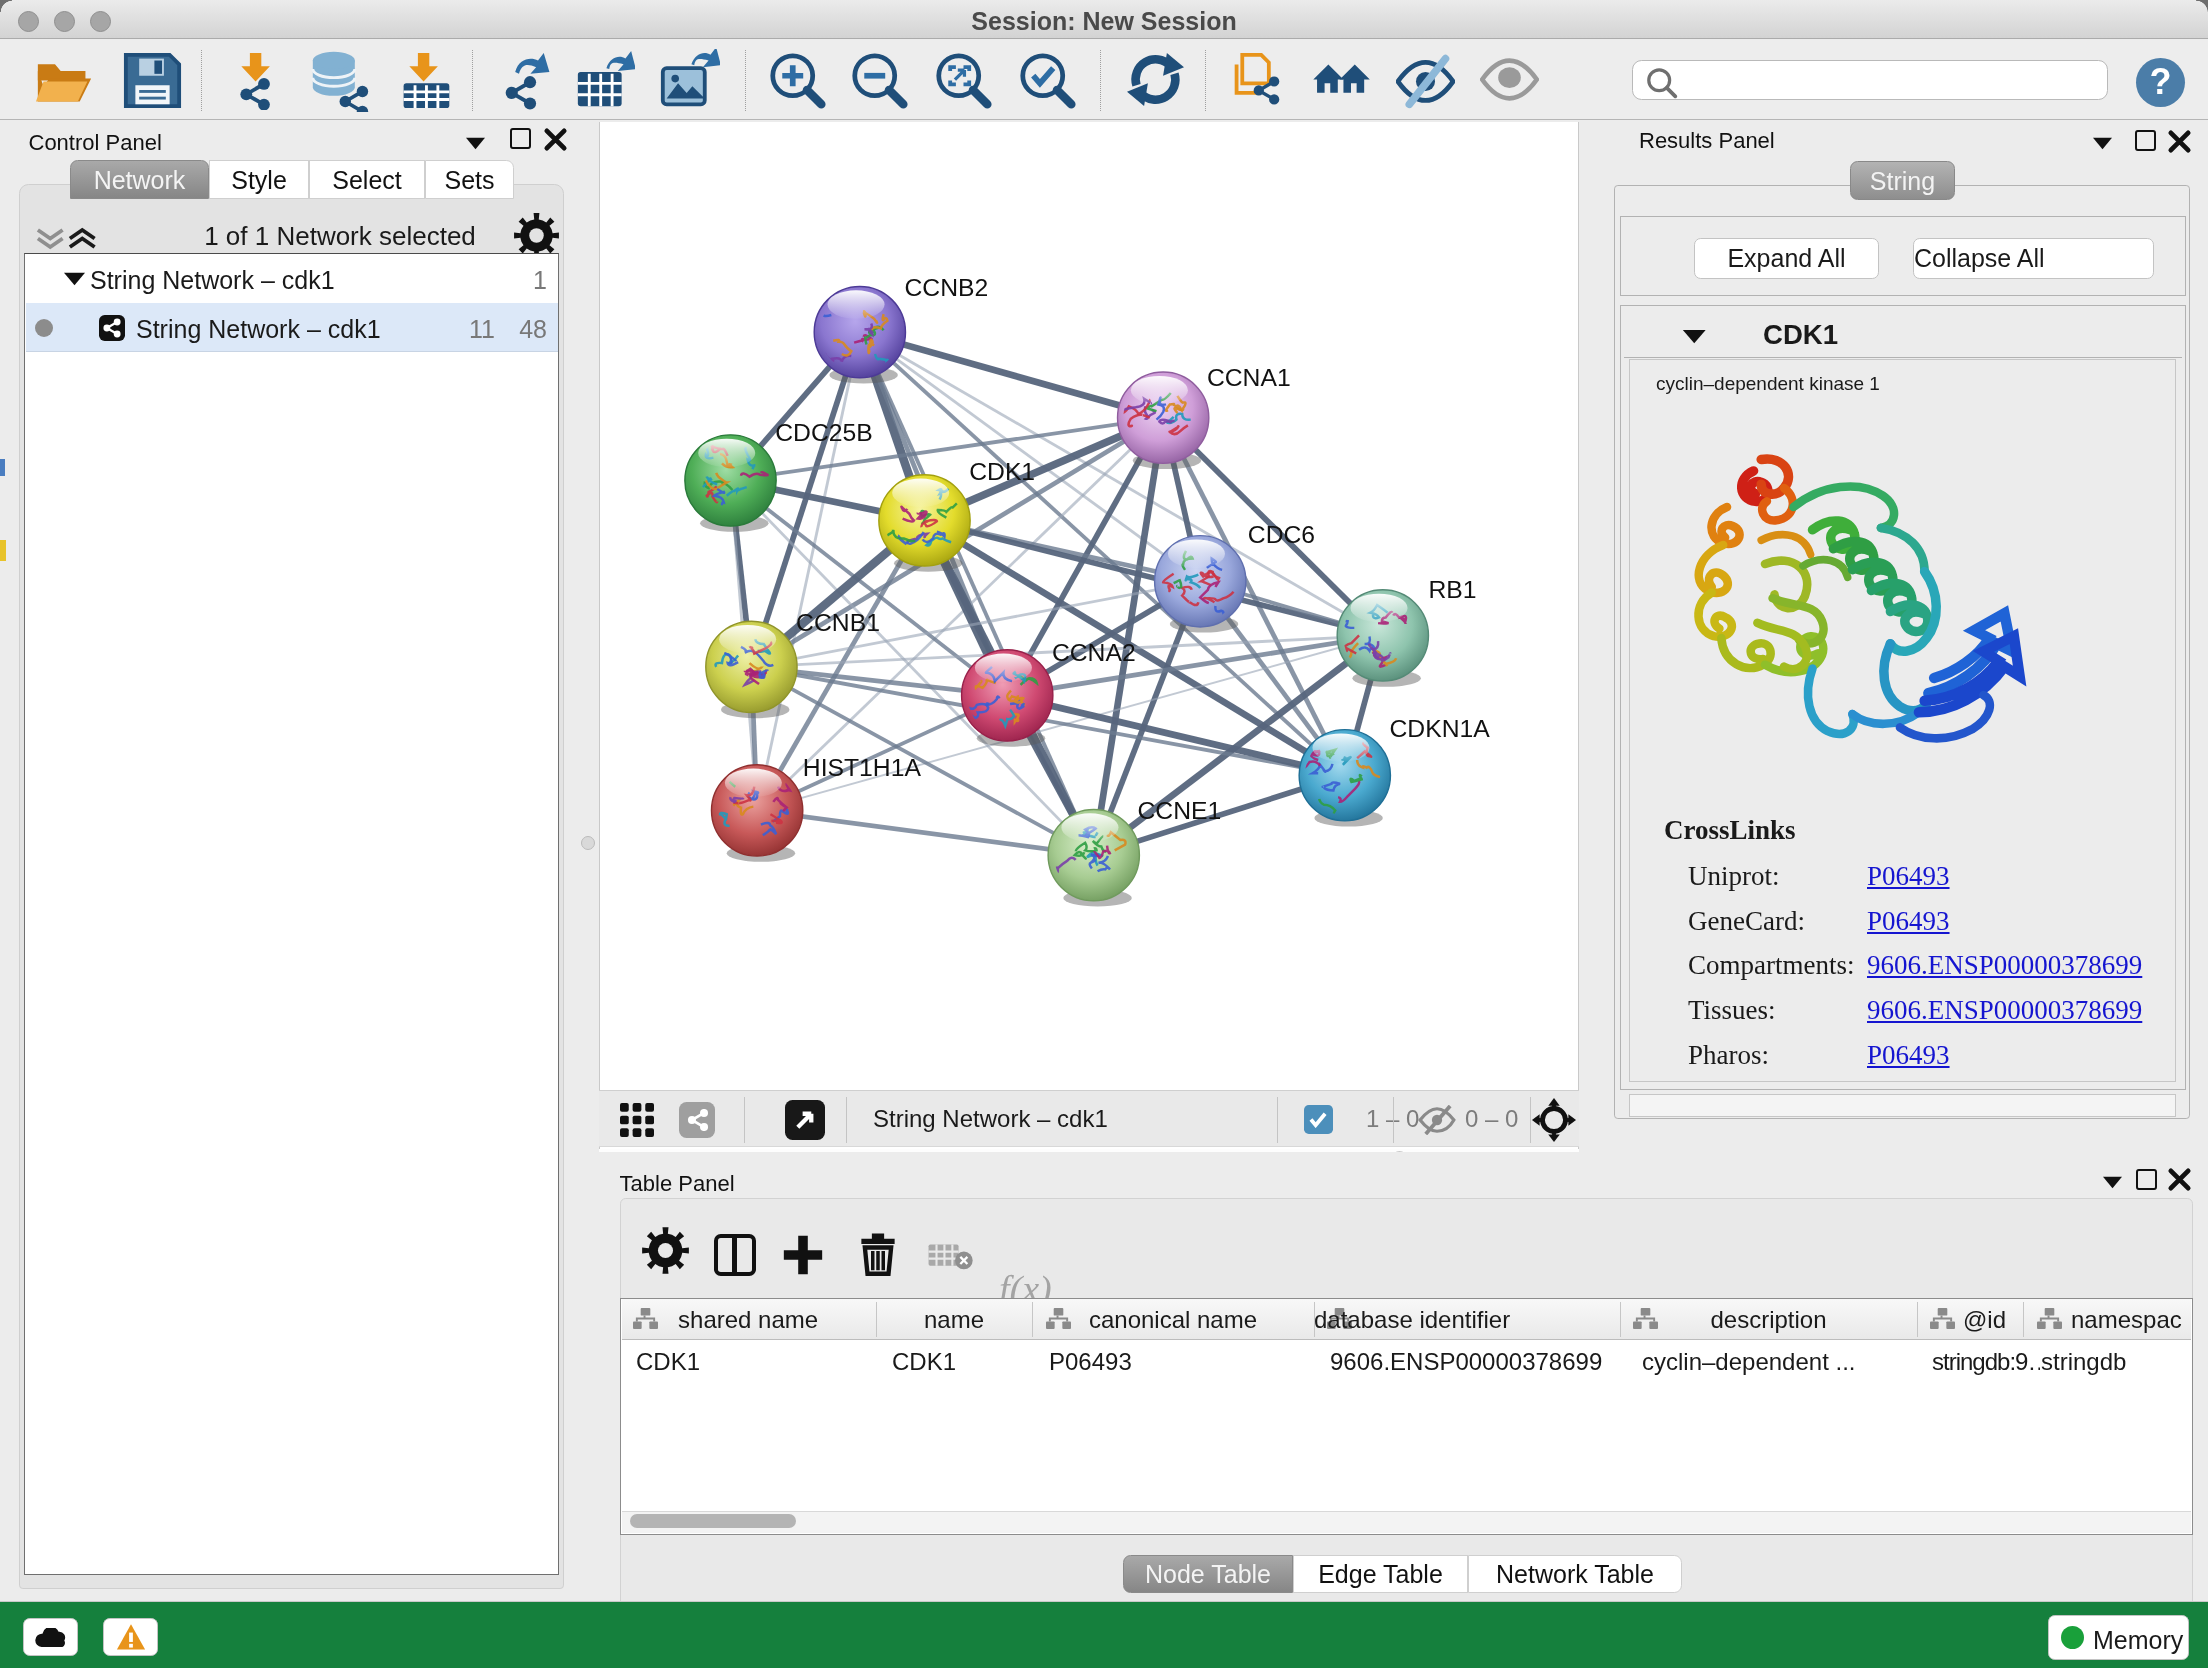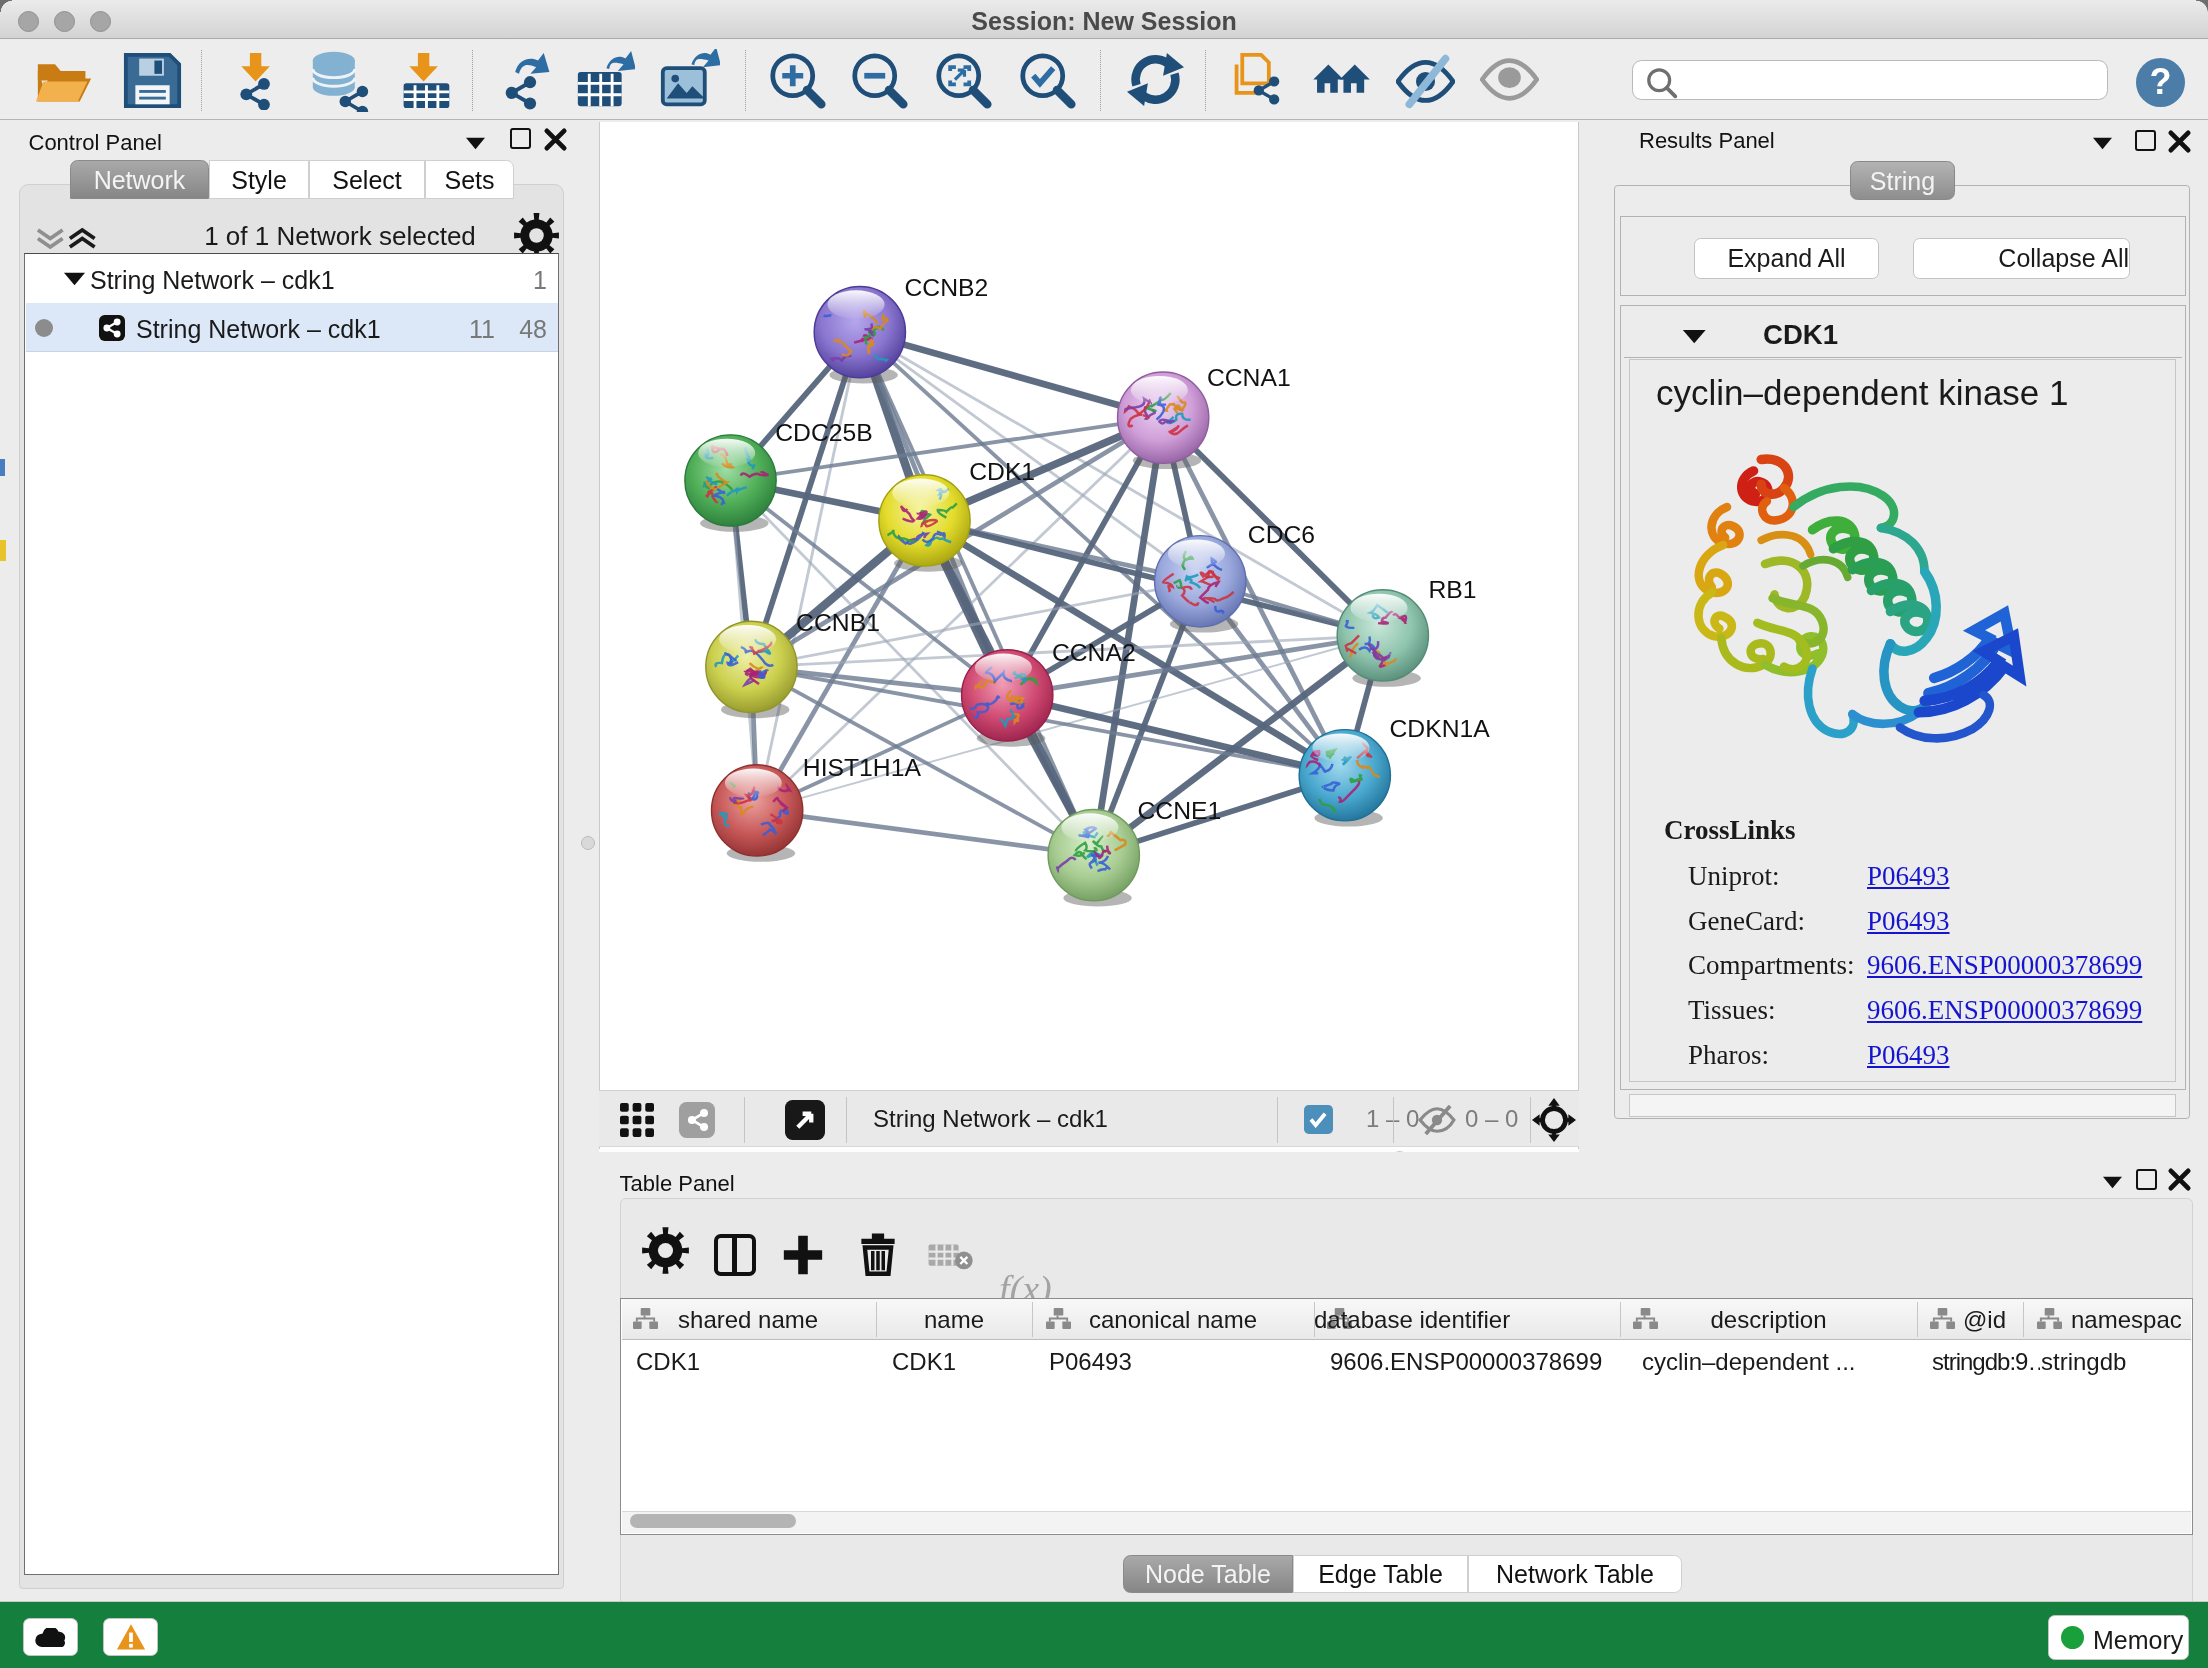--- a/index.html
+++ b/index.html
@@ -629,29 +629,29 @@
       <path d="M3 5 h20 l-10 12 z" fill="#111"></path>
     </svg>
 <div class="abs" style="left:555px;top:7.6px;width:21px;height:21px;border:2.9px solid #111;border-radius:2.9px"></div>
 <svg class="abs" style="left:587px;top:6.7px" width="25" height="25" viewBox="0 0 26 26">
       <path d="M4 4 L22 22 M22 4 L4 22" stroke="#111" stroke-width="5" stroke-linecap="round"></path>
     </svg>
 <div class="abs" style="left:34px;top:63px;width:576px;height:934px;background:#ececec;border:1.9px solid #b2b2b2;border-radius:3.8px;"></div>
 <div class="abs" style="left:270px;top:39px;width:105px;height:39px;border-radius:7.6px;background:linear-gradient(#b3b3b3,#8e8e8e);border:1px solid #898989;color:#f3f3f3;font-size:25px;text-align:center;line-height:38px;">String</div>
 <div class="abs" style="left:40px;top:94px;width:566px;height:80px;border:1.9px solid #b2b2b2;"></div>
 <div class="abs wbtn" style="left:114px;top:116px;width:185px;height:41px;font-size:25px;text-align:center;line-height:39px;">Expand All</div>
-<div class="abs wbtn" style="left:333px;top:116px;width:217px;height:41px;font-size:25px;text-align:right;line-height:39px;">Collapse All</div>
+<div class="abs wbtn" style="left:333px;top:116px;width:241px;height:41px;font-size:25px;text-align:left;line-height:39px;">Collapse All</div>
 <div class="abs" style="left:40px;top:183px;width:566px;height:785px;border:1.9px solid #b2b2b2;"></div>
 <svg class="abs" style="left:100px;top:204px" width="28.5" height="23" viewBox="0 0 30 24">
       <path d="M3 4 h24 l-12 14 z" fill="#111"></path>
     </svg>
 <div class="abs" style="left:183px;top:197px;font-size:27.6px;font-weight:bold;">CDK1</div>
 <div class="abs" style="left:44px;top:235px;width:558px;border-top:1.9px solid #b2b2b2;"></div>
 <div class="abs" style="left:49px;top:237px;width:547px;height:723px;border:1px solid #c6c6c6;"></div>
-<div class="abs" style="left:76px;top:251px;font-size:35px;">cyclin–dependent kinase 1</div>
+<div class="abs" style="left:76px;top:251px;font-size:19px;">cyclin–dependent kinase 1</div>
 <div class="abs serif" style="left:84px;top:693px;font-size:27px;font-weight:bold;">CrossLinks</div>
 <div class="abs serif" style="left:108px;top:739px;font-size:27px;">Uniprot:</div>
 <div class="abs" style="left:287px;top:739px;font-size:27px;"><a class="lnk">P06493</a></div>
 <div class="abs serif" style="left:108px;top:784px;font-size:27px;">GeneCard:</div>
 <div class="abs" style="left:287px;top:784px;font-size:27px;"><a class="lnk">P06493</a></div>
 <div class="abs serif" style="left:108px;top:828px;font-size:27px;">Compartments:</div>
 <div class="abs" style="left:287px;top:828px;font-size:27px;"><a class="lnk">9606.ENSP00000378699</a></div>
 <div class="abs serif" style="left:108px;top:873px;font-size:27px;">Tissues:</div>
 <div class="abs" style="left:287px;top:873px;font-size:27px;"><a class="lnk">9606.ENSP00000378699</a></div>
 <div class="abs serif" style="left:108px;top:918px;font-size:27px;">Pharos:</div>

